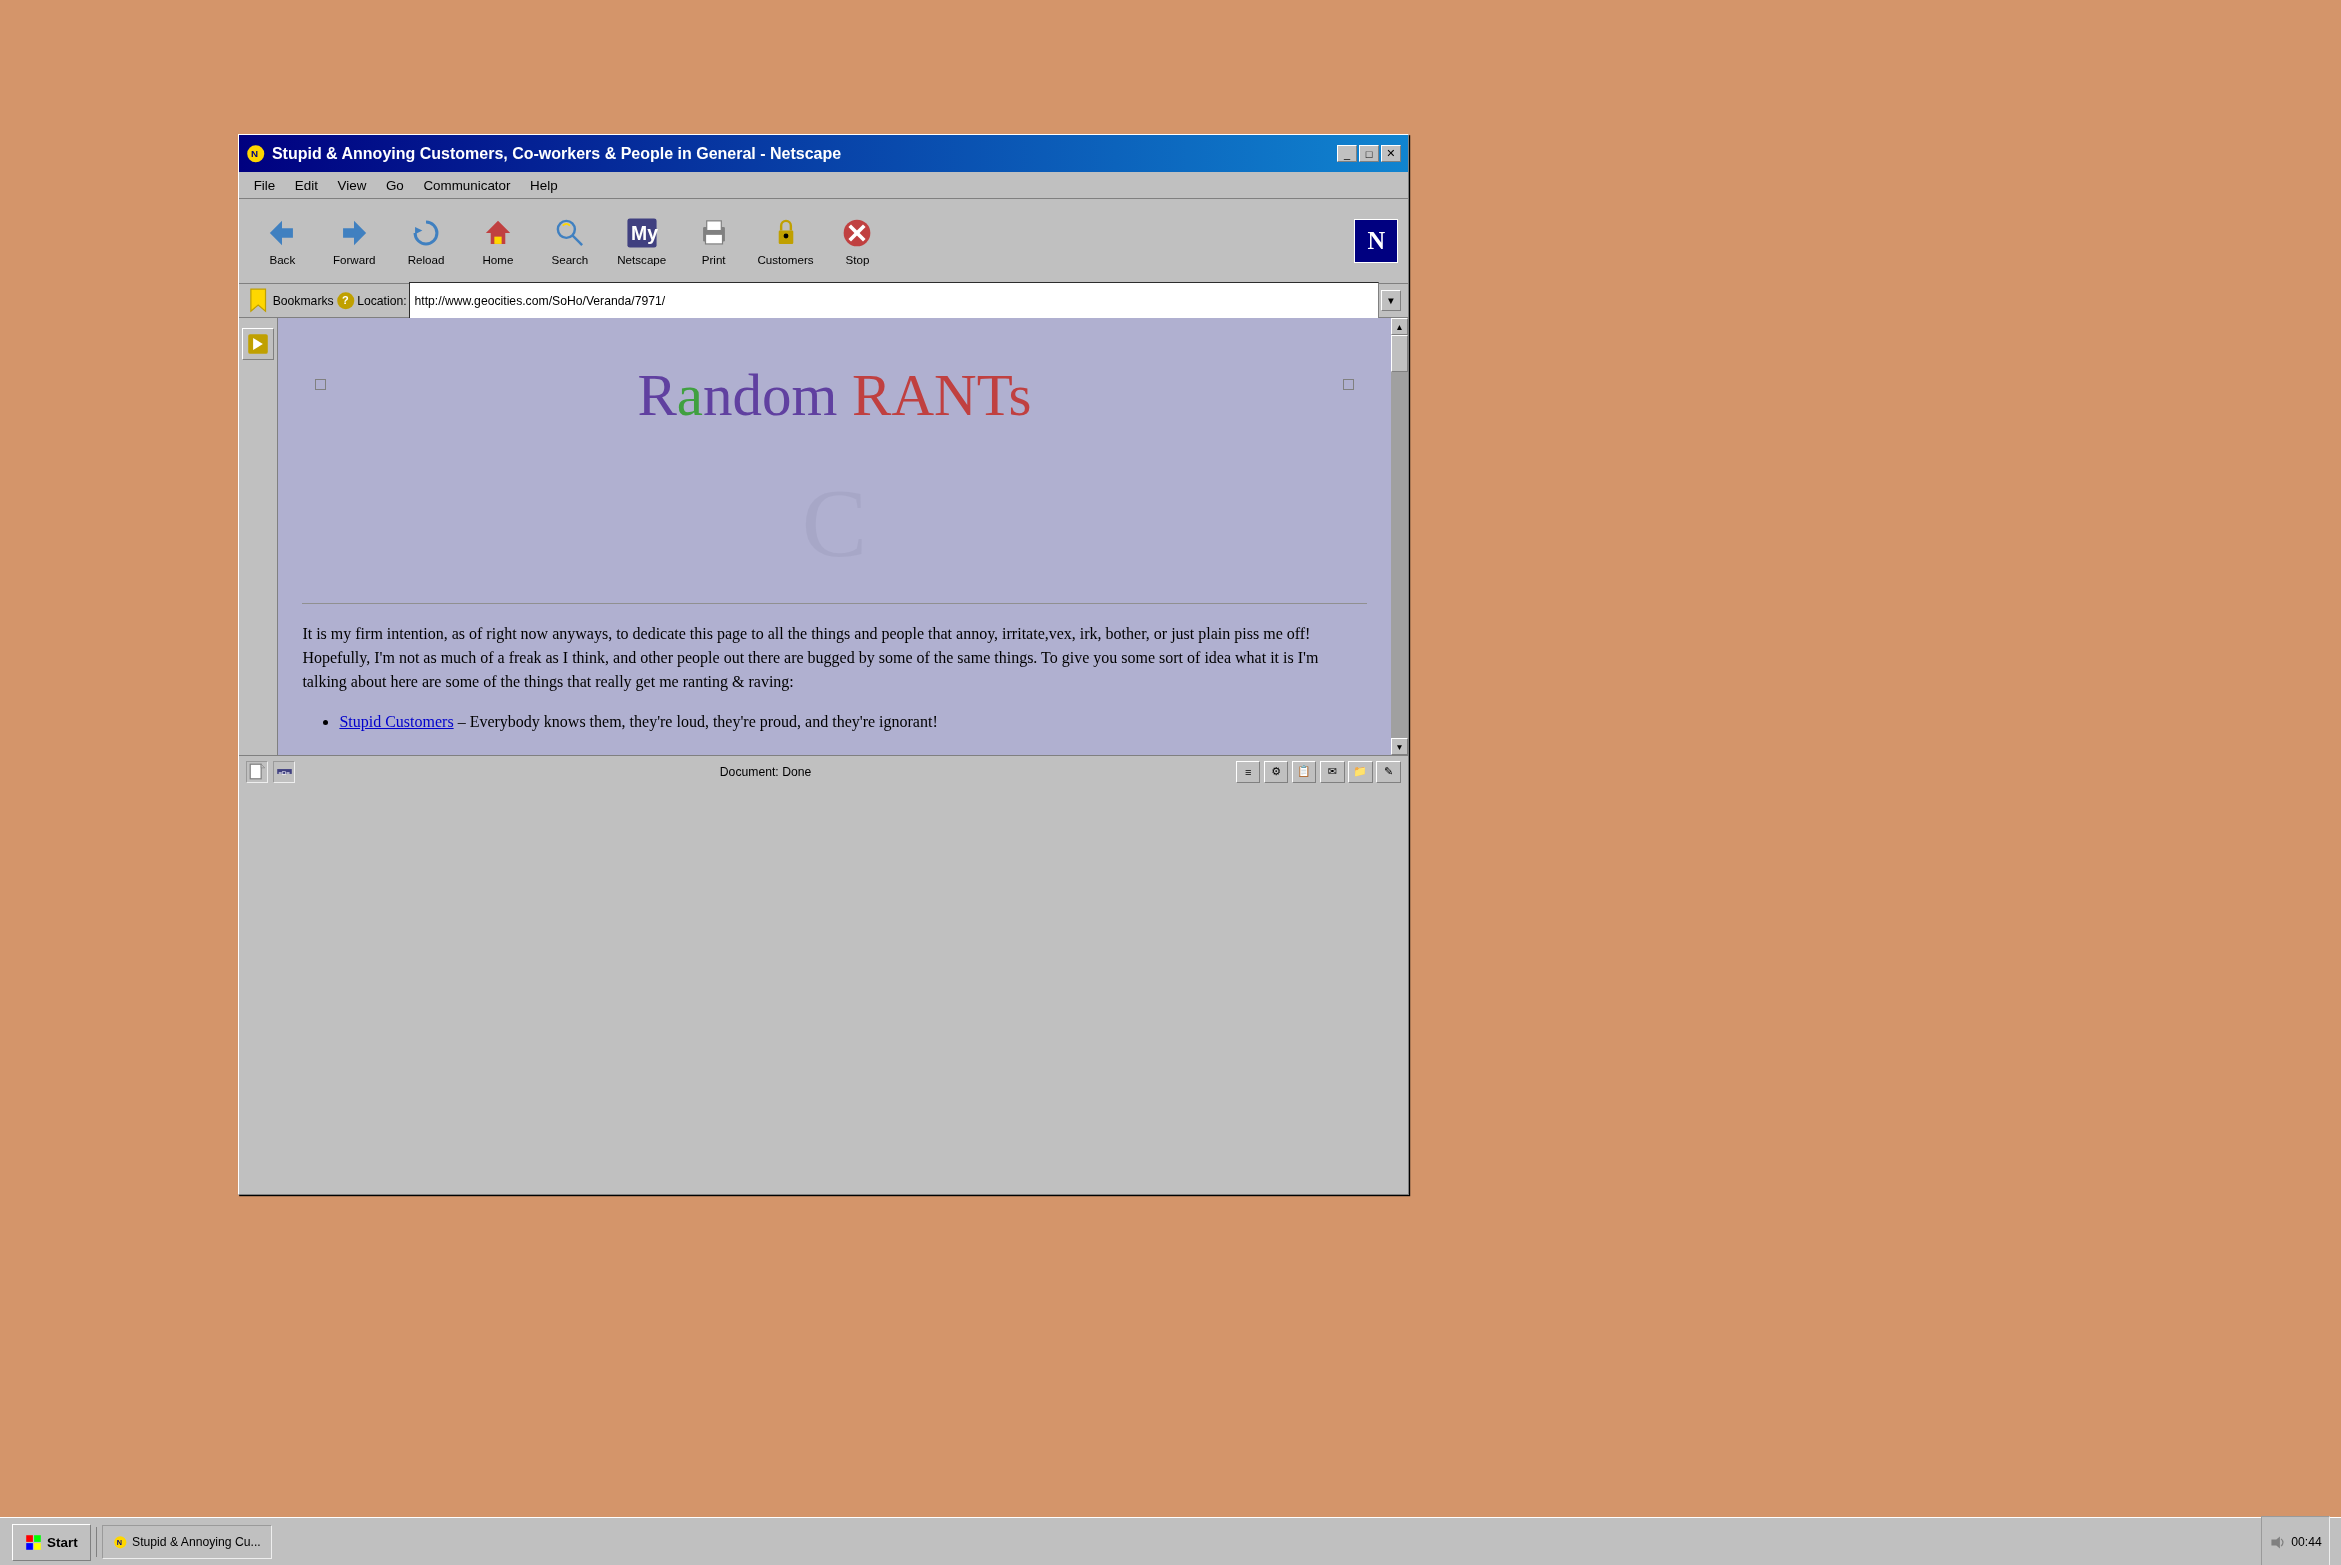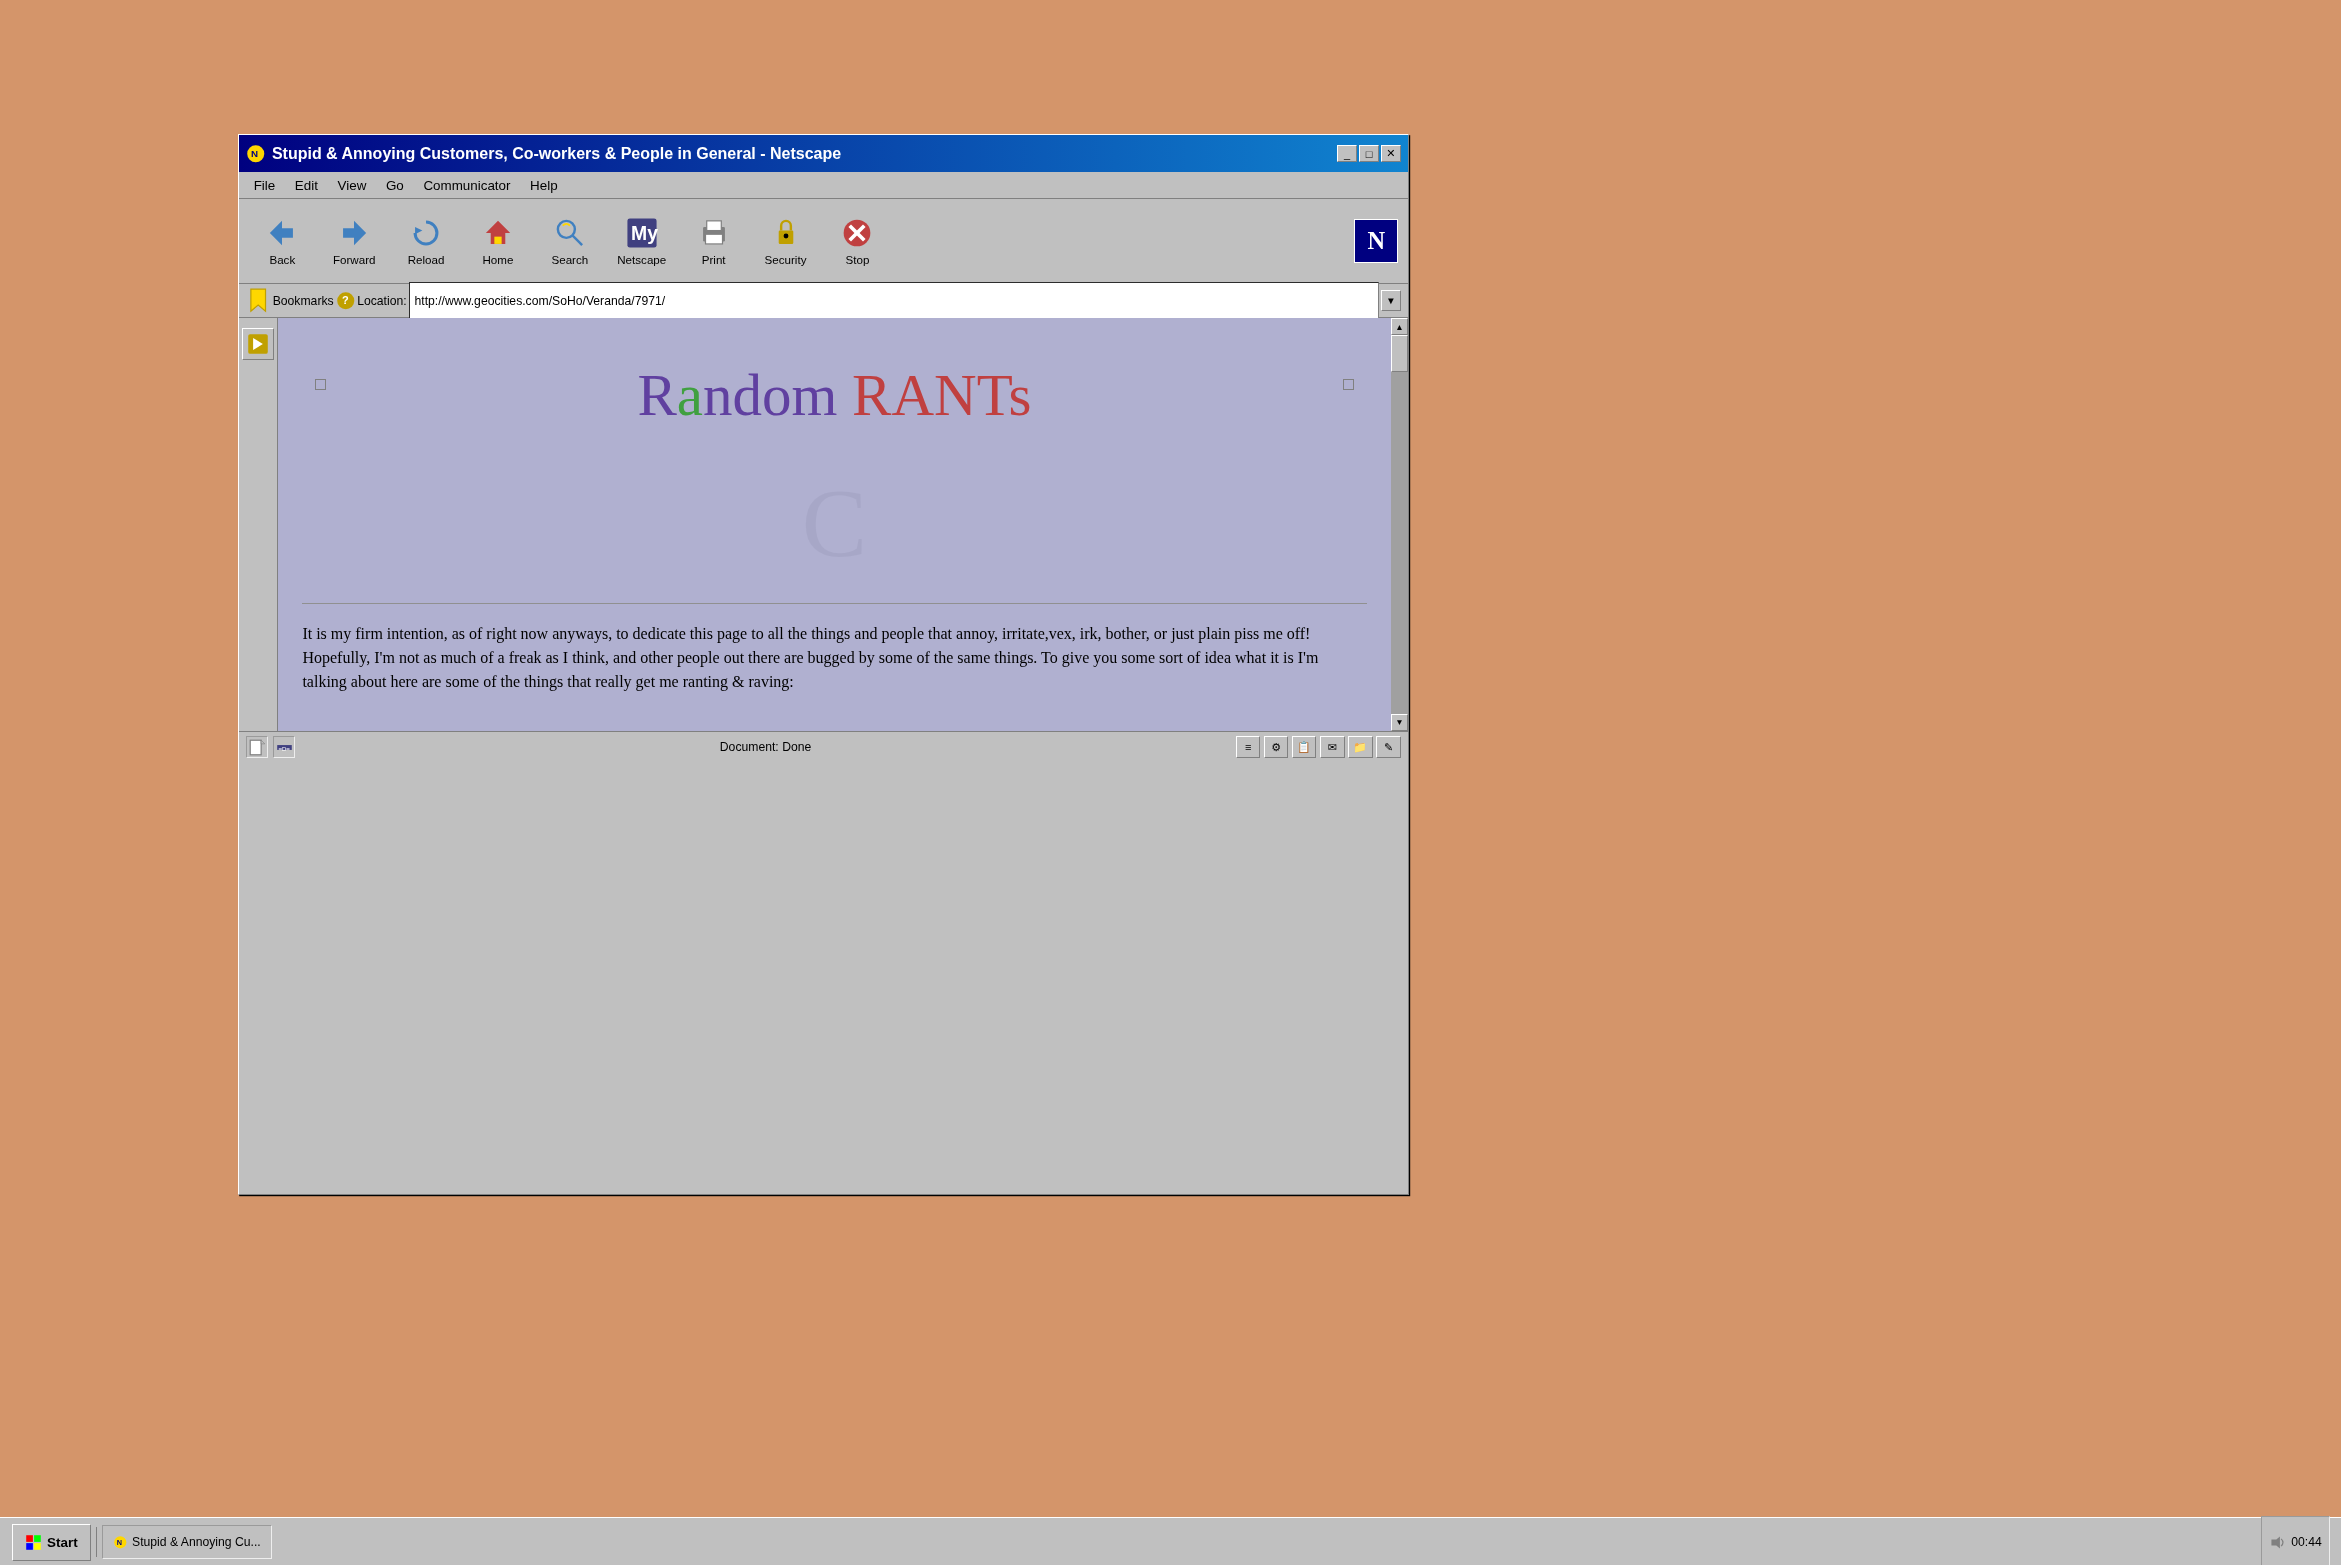--- a/index.html
+++ b/index.html
@@ -486,21 +486,21 @@
         </svg>
         <span>Print</span>
       </button>
 
       <button class="toolbar-btn">
         <svg class="toolbar-icon" viewBox="0 0 56 56">
           <rect x="16" y="24" width="24" height="22" rx="2" fill="#c0a000"></rect>
           <path d="M20 24 V16 A8 8 0 0 1 36 16 V24" stroke="#c0a000" stroke-width="4" fill="none"></path>
           <circle cx="28" cy="33" r="4" fill="#000"></circle>
         </svg>
-        <span>Security</span>
+        <span>Customers</span>
       </button>
 
       <button class="toolbar-btn">
         <svg class="toolbar-icon" viewBox="0 0 56 56">
           <circle cx="28" cy="28" r="22" fill="#c04040"></circle>
           <line x1="16" y1="16" x2="40" y2="40" stroke="white" stroke-width="6"></line>
           <line x1="40" y1="16" x2="16" y2="40" stroke="white" stroke-width="6"></line>
         </svg>
         <span>Stop</span>
       </button>
@@ -546,20 +546,26 @@
               <span class="heading-r">R</span><span class="heading-a">a</span><span class="heading-n">n</span><span class="heading-d">d</span><span class="heading-o">o</span><span class="heading-m">m</span><span style="color:#6040a0;"> </span><span class="heading-R2">R</span><span class="heading-A2">A</span><span class="heading-N2">N</span><span class="heading-T2">T</span><span class="heading-s2">s</span>
             </span>
           </div>
 
           <div class="decorative-c">C</div>
 
           <hr class="horizontal-rule">
 
           <p class="intro-text">It is my firm intention, as of right now anyways, to dedicate this page to all the things and people that annoy, irritate,vex, irk, bother, or just plain piss me off! Hopefully, I'm not as much of a freak as I think, and other people out there are bugged by some of the same things. To give you some sort of idea what it is I'm talking about here are some of the things that really get me ranting &amp; raving:</p>
 
+          <ul class="bullet-list">
+            <li>
+              <a class="link">Stupid Customers</a>
+              <span> – Everybody knows them, they're loud, they're proud, and they're ignorant!</span>
+            </li>
+          </ul>
         </div>
       </div>
 
       <div class="scrollbar-v">
         <div class="scrollbar-arrow">▲</div>
         <div class="scrollbar-track">
           <div class="scrollbar-thumb"></div>
         </div>
         <div class="scrollbar-arrow">▼</div>
       </div>

